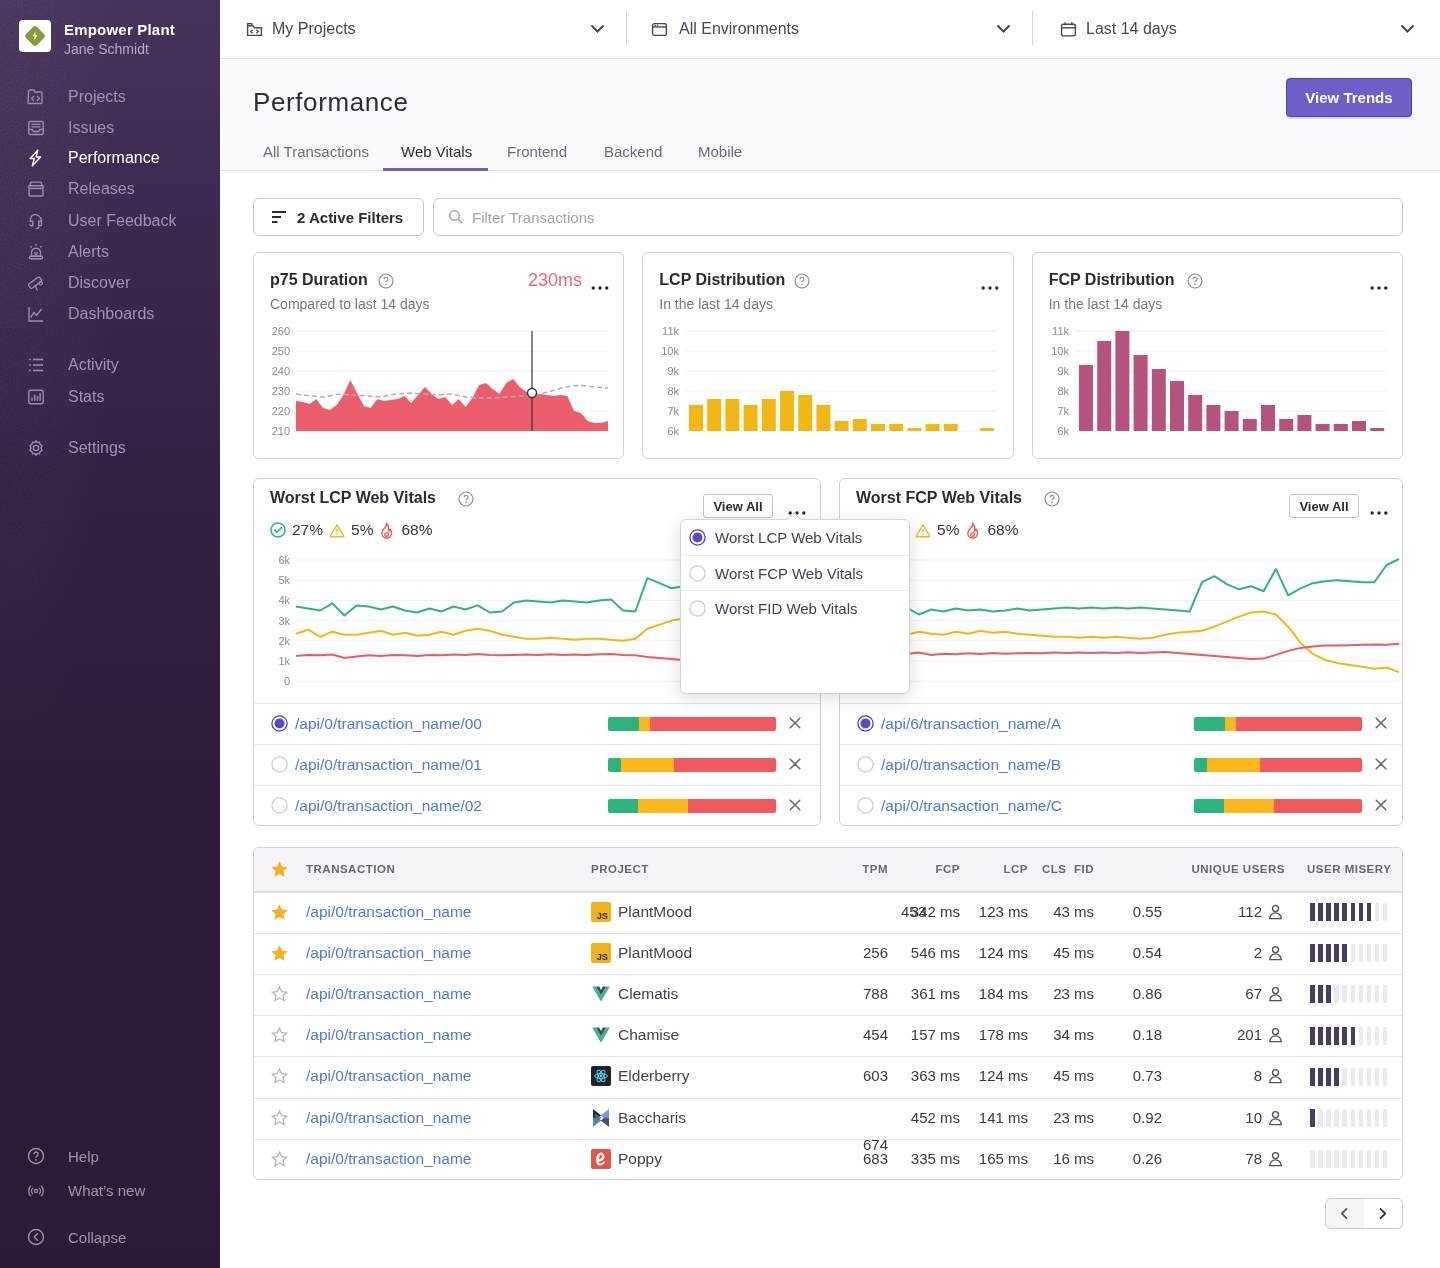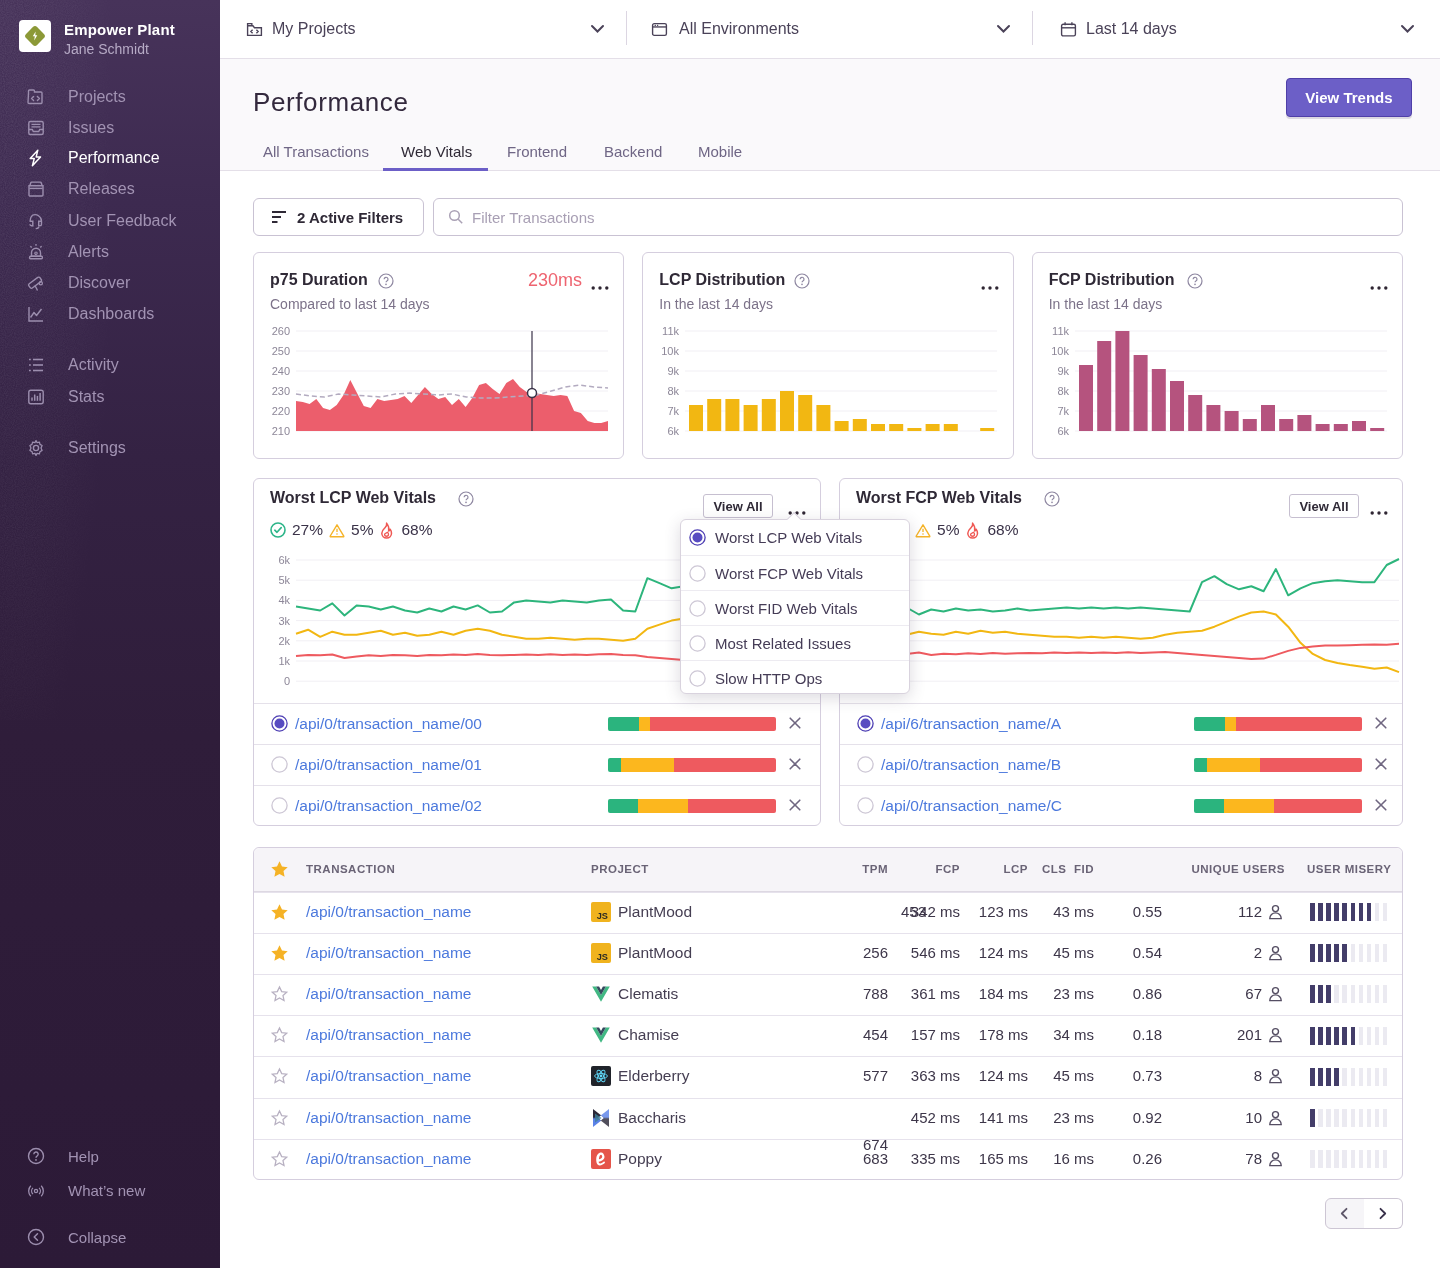--- a/index.html
+++ b/index.html
@@ -586,30 +586,20 @@
       <div class="ddrow" style="top:35px;"><span style="margin:0 9px 0 8px;display:inline-flex">
           <svg width="17" height="17" viewBox="0 0 17 17">
             <circle cx="8.5" cy="8.5" r="7.6" fill="#fff" stroke="#cdc7d5" stroke-width="1.3"></circle>
           </svg>
         </span>Worst FCP Web Vitals</div>
       <div class="ddrow" style="top:70px;"><span style="margin:0 9px 0 8px;display:inline-flex">
           <svg width="17" height="17" viewBox="0 0 17 17">
             <circle cx="8.5" cy="8.5" r="7.6" fill="#fff" stroke="#cdc7d5" stroke-width="1.3"></circle>
           </svg>
         </span>Worst FID Web Vitals</div>
-      <div class="ddrow" style="top:105px;"><span style="margin:0 9px 0 8px;display:inline-flex">
-          <svg width="17" height="17" viewBox="0 0 17 17">
-            <circle cx="8.5" cy="8.5" r="7.6" fill="#fff" stroke="#cdc7d5" stroke-width="1.3"></circle>
-          </svg>
-        </span>Most Related Issues</div>
-      <div class="ddrow" style="top:140px;"><span style="margin:0 9px 0 8px;display:inline-flex">
-          <svg width="17" height="17" viewBox="0 0 17 17">
-            <circle cx="8.5" cy="8.5" r="7.6" fill="#fff" stroke="#cdc7d5" stroke-width="1.3"></circle>
-          </svg>
-        </span>Slow HTTP Ops</div>
     </div>
 </div>
 <div id="tablezone">
 <div id="table" class="abs">
       <div id="thead"></div>
     </div>
 <div class="abs" style="left:270px;top:860px"><svg width="19" height="19" viewBox="0 0 19 19">
         <path d="M9.5 1.3 l2.5 5.2 5.7.7 -4.2 3.9 1.1 5.6 -5.1-2.8 -5.1 2.8 1.1-5.6 -4.2-3.9 5.7-.7 z" fill="#f5b226"></path>
       </svg></div>
 <div class="th abs" style="left:306px;top:863px;">TRANSACTION</div>
@@ -757,21 +747,21 @@
 <div class="abs" style="left:591px;top:1066.3px"><svg width="20" height="20" viewBox="0 0 20 20">
         <rect width="20" height="20" rx="2" fill="#20232a"></rect>
         <g stroke="#61dafb" stroke-width="0.9" fill="none">
           <ellipse cx="10" cy="10" rx="6.4" ry="2.5"></ellipse>
           <ellipse cx="10" cy="10" rx="6.4" ry="2.5" transform="rotate(60 10 10)"></ellipse>
           <ellipse cx="10" cy="10" rx="6.4" ry="2.5" transform="rotate(120 10 10)"></ellipse>
         </g>
         <circle cx="10" cy="10" r="1.4" fill="#61dafb"></circle>
       </svg></div>
 <div class="pname abs" style="left:618px;top:1067.3px">Elderberry</div>
-<div class="tnum abs" style="left:778px;top:1067.3px;width:110px">577</div>
+<div class="tnum abs" style="left:778px;top:1067.3px;width:110px">603</div>
 <div class="tnum abs" style="left:850px;top:1067.3px;width:110px">363 ms</div>
 <div class="tnum abs" style="left:918px;top:1067.3px;width:110px">124 ms</div>
 <div class="tnum abs" style="left:984px;top:1067.3px;width:110px">45 ms</div>
 <div class="tnum abs" style="left:1052px;top:1067.3px;width:110px">0.73</div>
 <div class="tnum abs" style="left:1172px;top:1067.3px;width:90px">8</div>
 <div class="abs" style="left:1268px;top:1068.3px"><svg width="15" height="16" viewBox="0 0 15 16">
         <circle cx="7.5" cy="4.6" r="3" fill="none" stroke="#554e63" stroke-width="1.4"></circle>
         <path d="M1.8 14.6 a5.7 5.7 0 0 1 11.4 0 z" fill="none" stroke="#554e63" stroke-width="1.4"></path>
       </svg></div>
 <div class="abs" style="left:1310px;top:1067.8px;width:80px;height:18px">

